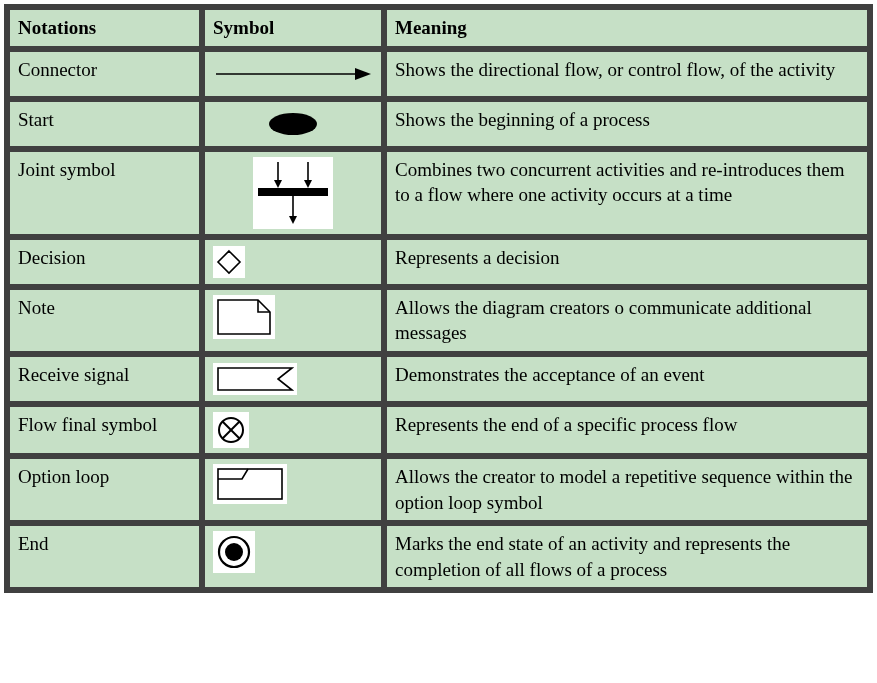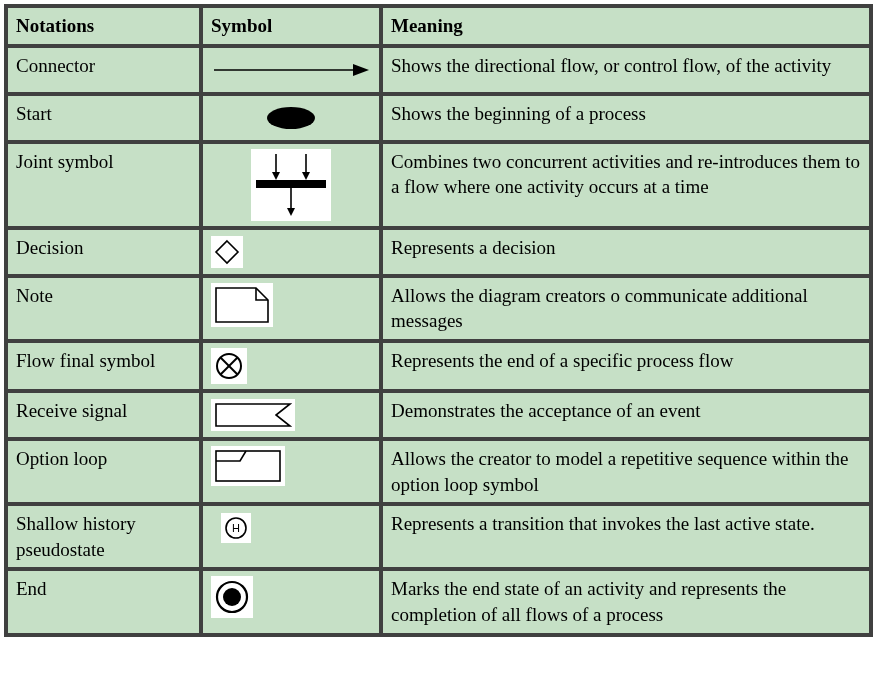--- a/index.html
+++ b/index.html
@@ -11,21 +11,21 @@
       color: #000;
       background: #fff;
       width: 877px;
     }
     table {
       border-collapse: collapse;
       width: 100%;
       background: #c6e0c6;
     }
     th, td {
-      border: 4px solid #404040;
+      border: 6px solid #404040;
       padding: 5px 8px;
       text-align: left;
       vertical-align: top;
       line-height: 1.35;
     }
     th {
       font-weight: bold;
       background: #c6e0c6;
     }
     .col-notation { width: 195px; }
@@ -136,78 +136,64 @@
               <path d="M42 2 V14 H54" fill="none" stroke="#000" stroke-width="1.6"></path>
             </svg>
           </span>
         </div>
       </td>
       <td>Allows the diagram creators o communicate additional messages</td>
     </tr>
 
 
     <tr>
+      <td>Receive signal</td>
+      <td>
+        <div class="symcell" style="justify-content:flex-start;">
+          <span class="symbox">
+            <svg width="78" height="26" viewBox="0 0 78 26">
+              <polygon points="2,2 76,2 62,13 76,24 2,24" fill="none" stroke="#000" stroke-width="1.6"></polygon>
+            </svg>
+          </span>
+        </div>
+      </td>
+      <td>Demonstrates the acceptance of an event</td>
+    </tr>
+
+    <tr>
       <td>Flow final symbol</td>
       <td>
         <div class="symcell" style="justify-content:flex-start;">
           <span class="symbox">
             <svg width="30" height="30" viewBox="0 0 30 30">
               <circle cx="15" cy="15" r="12" fill="none" stroke="#000" stroke-width="2"></circle>
               <line x1="6.5" y1="6.5" x2="23.5" y2="23.5" stroke="#000" stroke-width="2"></line>
               <line x1="23.5" y1="6.5" x2="6.5" y2="23.5" stroke="#000" stroke-width="2"></line>
             </svg>
           </span>
         </div>
       </td>
       <td>Represents the end of a specific process flow</td>
     </tr>
 
     <tr>
-      <td>Receive signal</td>
-      <td>
-        <div class="symcell" style="justify-content:flex-start;">
-          <span class="symbox">
-            <svg width="78" height="26" viewBox="0 0 78 26">
-              <polygon points="2,2 76,2 62,13 76,24 2,24" fill="none" stroke="#000" stroke-width="1.6"></polygon>
-            </svg>
-          </span>
-        </div>
-      </td>
-      <td>Demonstrates the acceptance of an event</td>
-    </tr>
-
-    <tr>
       <td>Option loop</td>
       <td>
         <div class="symcell" style="justify-content:flex-start;">
           <span class="symbox">
             <svg width="68" height="34" viewBox="0 0 68 34">
               <rect x="2" y="2" width="64" height="30" fill="none" stroke="#000" stroke-width="1.6"></rect>
               <path d="M2 12 H26 L32 2" fill="none" stroke="#000" stroke-width="1.6"></path>
             </svg>
           </span>
         </div>
       </td>
       <td>Allows the creator to model a repetitive sequence within the option loop symbol</td>
     </tr>
 
-    <tr>
-      <td>Shallow history pseudostate</td>
-      <td>
-        <div class="symcell" style="justify-content:flex-start; padding-left:10px;">
-          <span class="symbox">
-            <svg width="24" height="24" viewBox="0 0 24 24">
-              <circle cx="12" cy="12" r="10" fill="none" stroke="#000" stroke-width="1.6"></circle>
-              <text x="12" y="16" text-anchor="middle" font-family="Arial, sans-serif" font-size="11" fill="#000">H</text>
-            </svg>
-          </span>
-        </div>
-      </td>
-      <td>Represents a transition that invokes the last active state.</td>
-    </tr>
 
     <tr>
       <td>End</td>
       <td>
         <div class="symcell" style="justify-content:flex-start;">
           <span class="symbox">
             <svg width="36" height="36" viewBox="0 0 36 36">
               <circle cx="18" cy="18" r="15" fill="none" stroke="#000" stroke-width="2.2"></circle>
               <circle cx="18" cy="18" r="9" fill="#000"></circle>
             </svg>

